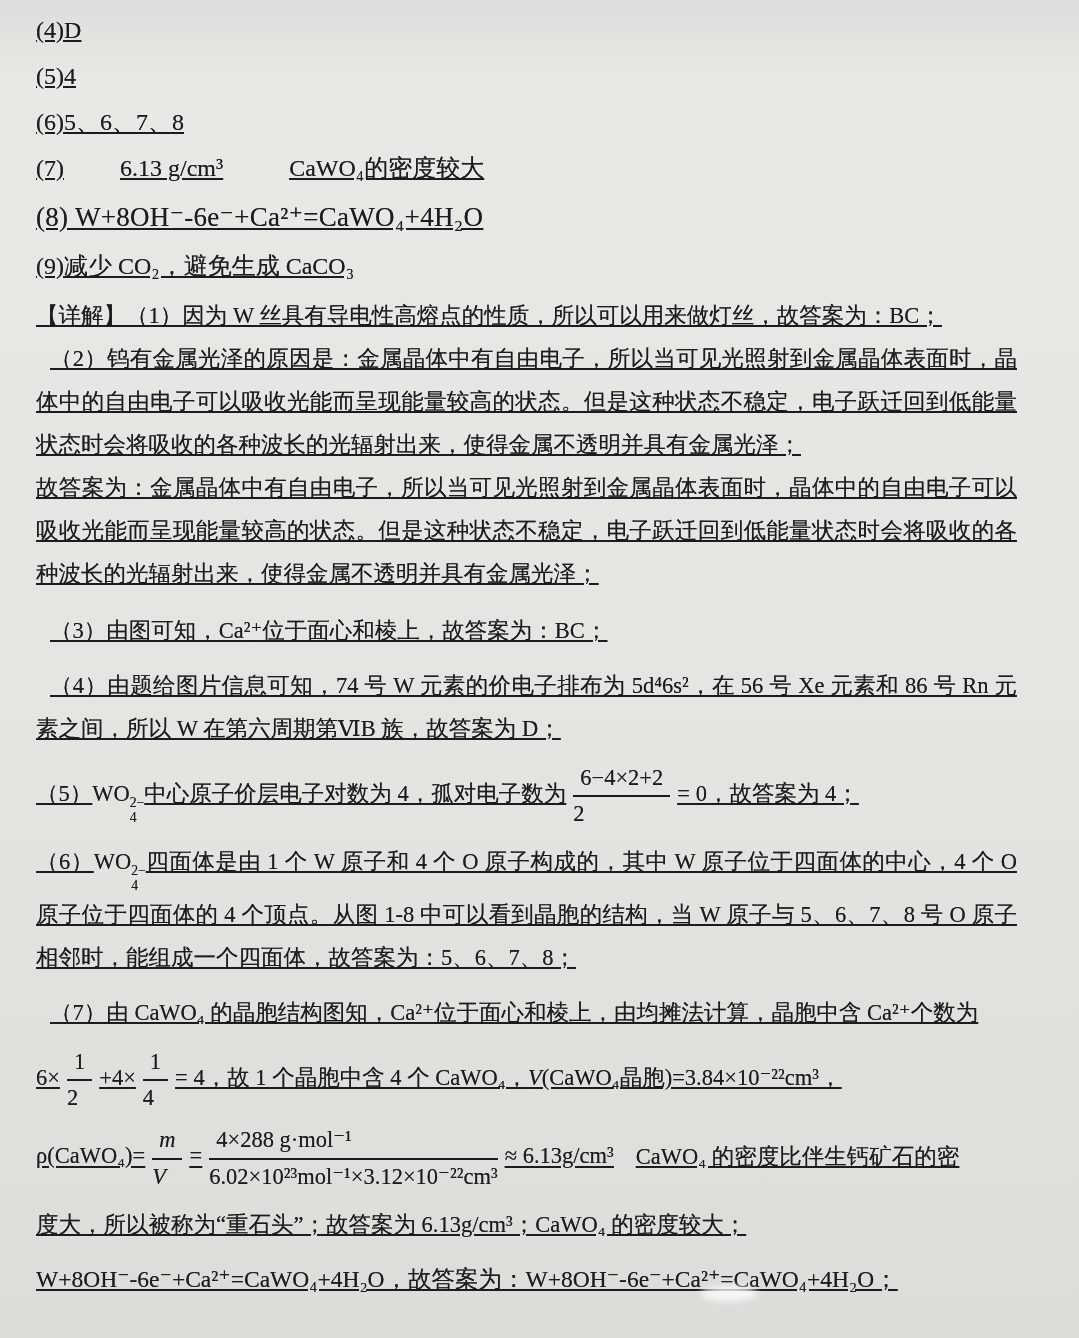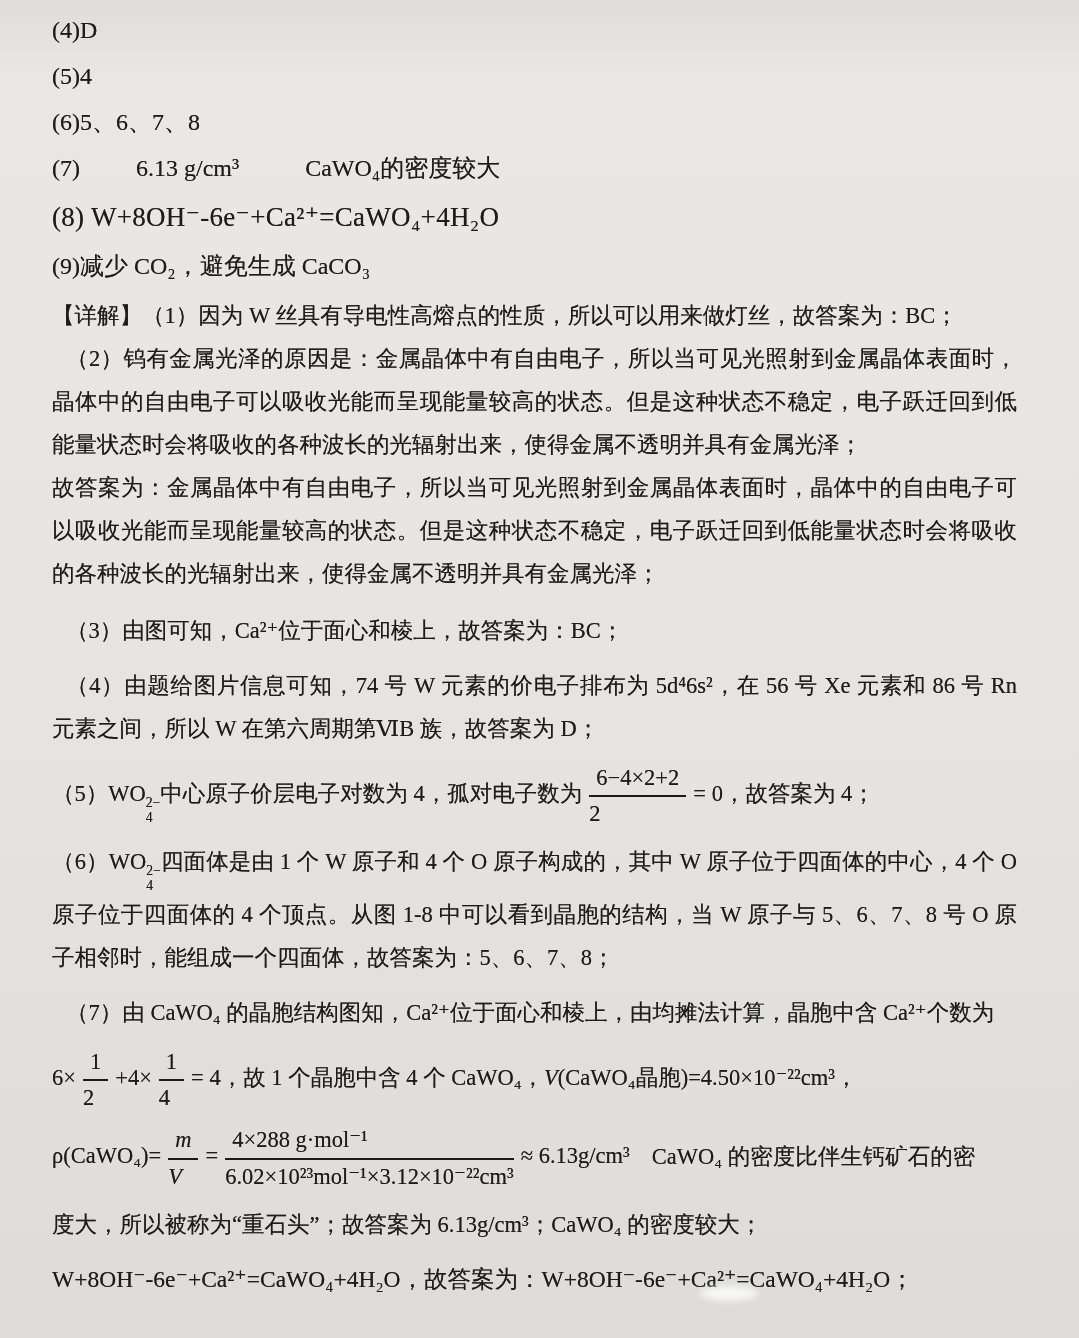--- a/index.html
+++ b/index.html
@@ -4,22 +4,23 @@
 <style>
   html,body { margin:0; padding:0; }
   body {
     width:1079px; height:1338px; overflow:hidden;
     background: linear-gradient(180deg,#dedddb 0%, #eae8e4 6%, #e6e4e0 55%, #dddcd9 100%);
     font-family: "Liberation Serif","DejaVu Serif","DejaVu Sans",serif;
     color:#1c1c1c;
   }
   .page {
     box-sizing:border-box; width:1079px; height:1007px;
-    padding:12px 62px 8px 52px; position:relative;
+    padding:12px 62px 8px 36px; position:relative;
     text-shadow:0 0 0.6px rgba(30,30,30,0.65);
+    text-decoration:underline;
   }
   
   .ans { font-size:24px; line-height:36px; margin:0 0 10px 0; white-space:nowrap; }
   .ans .gap1 { margin-left:56px; }
   .ans .gap2 { margin-left:66px; }
   .eq8 { font-size:27px; line-height:42px; margin:2px 0 10px 0; letter-spacing:0.3px; }
   
   .detail p { font-size:22.5px; line-height:43px; margin:0; text-align:justify; }
   .indent { text-indent:14px; }
   .sp12 { margin-top:12px !important; }
@@ -63,21 +64,21 @@
     </p>
 
     <p class="sp12"><span class="indent">（6）</span><span class="ion"><span>WO</span><span class="ion-scripts">
             <span>2−</span>
             <span>4</span>
           </span></span><span>四面体是由 1 个 W 原子和 4 个 O 原子构成的，其中 W 原子位于四面体的中心，4 个 O 原子位于四面体的 4 个顶点。从图 1-8 中可以看到晶胞的结构，当 W 原子与 5、6、7、8 号 O 原子相邻时，能组成一个四面体，故答案为：5、6、7、8；</span></p>
 
     <p class="indent sp12">（7）由 CaWO₄ 的晶胞结构图知，Ca²⁺位于面心和棱上，由均摊法计算，晶胞中含 Ca²⁺个数为</p>
 
     <p class="mline sp14">
-      <span>6×</span><span class="frac"><span class="num">1</span><span class="den">2</span></span><span>+4×</span><span class="frac"><span class="num">1</span><span class="den">4</span></span><span>= 4，故 1 个晶胞中含 4 个 CaWO₄，</span><span class="it">V</span><span>(CaWO₄晶胞)=4.50×10⁻²²cm³，</span>
+      <span>6×</span><span class="frac"><span class="num">1</span><span class="den">2</span></span><span>+4×</span><span class="frac"><span class="num">1</span><span class="den">4</span></span><span>= 4，故 1 个晶胞中含 4 个 CaWO₄，</span><span class="it">V</span><span>(CaWO₄晶胞)=3.84×10⁻²²cm³，</span>
     </p>
 
     <p class="mline sp14">
       <span>ρ(CaWO₄)=</span><span class="frac it"><span class="num">m</span><span class="den">V</span></span><span>=</span><span class="frac"><span class="num">4×288 g·mol⁻¹</span><span class="den">6.02×10²³mol⁻¹×3.12×10⁻²²cm³</span></span><span>≈ 6.13g/cm³</span><span style="margin-left:22px">CaWO₄ 的密度比伴生钙矿石的密</span>
     </p>
 
     <p class="sp12">度大，所以被称为“重石头”；故答案为 6.13g/cm³；CaWO₄ 的密度较大；</p>
     <p class="sp12" style="font-size:23.5px">W+8OH⁻-6e⁻+Ca²⁺=CaWO₄+4H₂O，故答案为：W+8OH⁻-6e⁻+Ca²⁺=CaWO₄+4H₂O；</p>
   </div>
 

